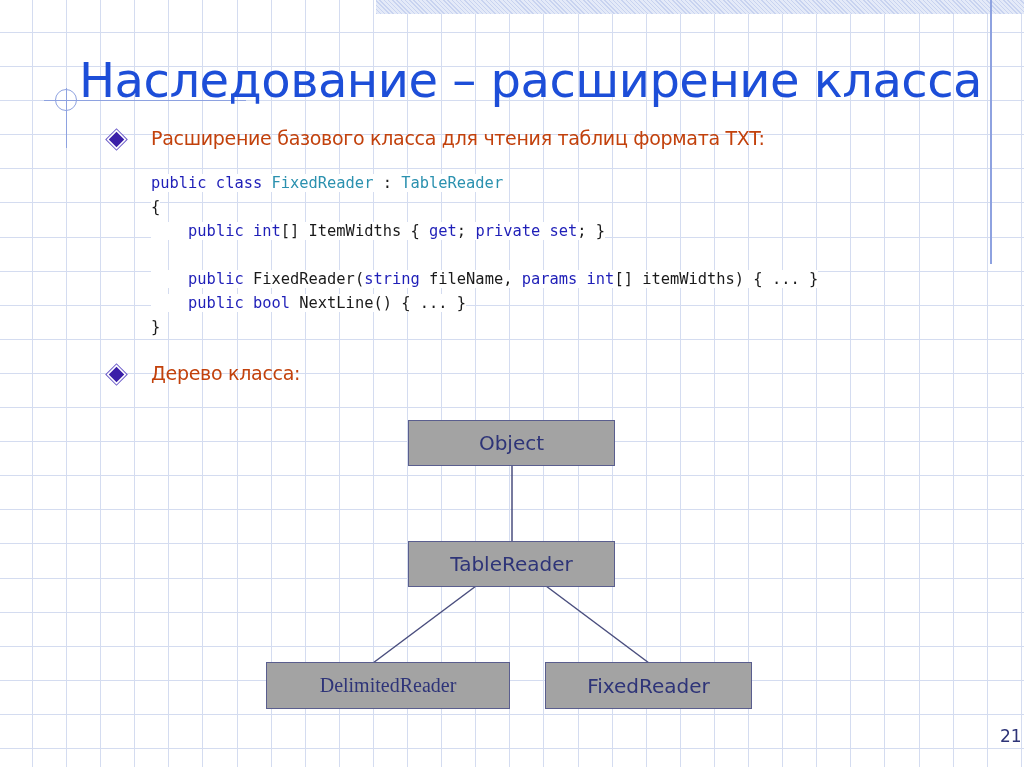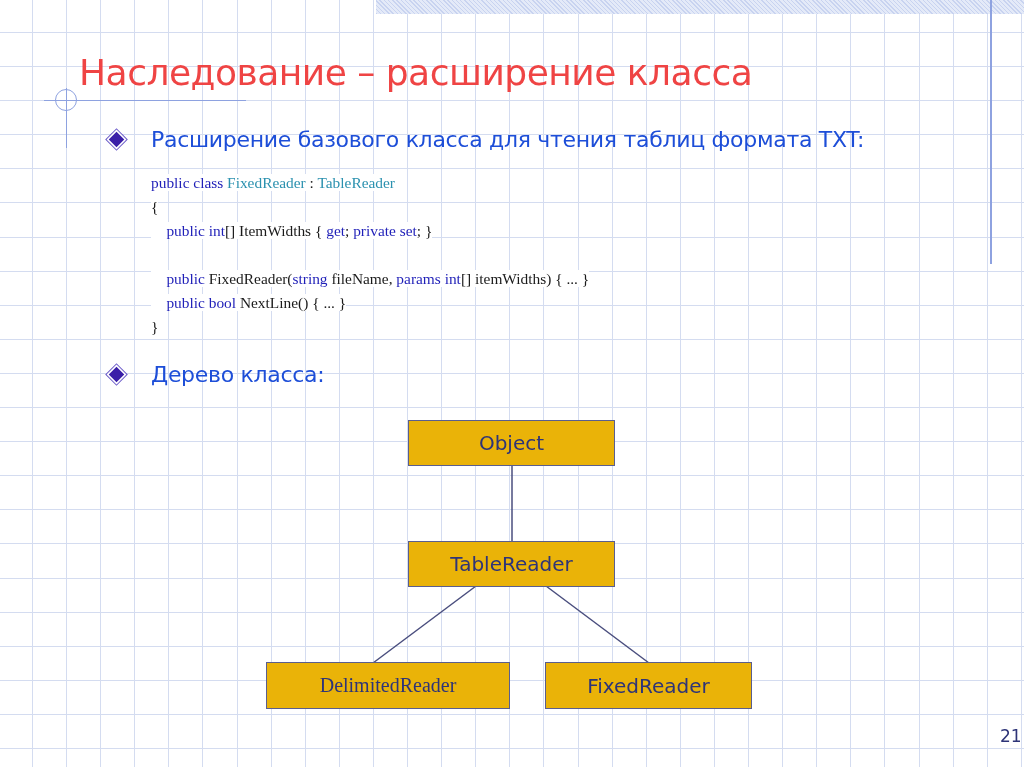--- a/index.html
+++ b/index.html
@@ -17,44 +17,44 @@
     background-image: repeating-linear-gradient(45deg, #c8d3f0 0 1px, transparent 1px 3px);
   }
   .right-vline { position: absolute; left: 990px; top: 0; width: 2px; height: 264px; background: #8ea2e0; }
   .title-hline { position: absolute; left: 44px; top: 100px; width: 202px; height: 1px; background: #8ea2e0; }
   .title-vline { position: absolute; left: 66px; top: 88px; width: 1px; height: 60px; background: #8ea2e0; }
   .title-circle {
     position: absolute; left: 55px; top: 89px; width: 22px; height: 22px;
     border: 1px solid #8ea2e0; border-radius: 50%; box-sizing: border-box;
   }
   .title {
-    position: absolute; left: 79px; top: 52px; font-size: 36px; color: #ef4444;
+    position: absolute; left: 79px; top: 52px; font-size: 48px; color: #1d4ed8;
     font-family: "DejaVu Sans", sans-serif; letter-spacing: -0.5px; white-space: nowrap;
   }
   .bullet {
-    position: absolute; font-size: 22px; color: #1d4ed8; white-space: nowrap;
+    position: absolute; font-size: 19px; color: #c2410c; white-space: nowrap;
     font-family: "DejaVu Sans", sans-serif; letter-spacing: -0.3px; text-align: center;
   }
   .bullet .mark {
     position: absolute; left: -40px; top: 7px; width: 11px; height: 11px;
     background: #3a1ea8; transform: rotate(45deg);
     box-shadow: 0 0 0 1.5px #ffffff, 0 0 0 2.5px #6a5ac8;
   }
   .code {
     position: absolute; left: 151px; top: 171px;
     font-family: "DejaVu Sans Mono", monospace; font-size: 15.4px; line-height: 24px;
     color: #1a1a1a; white-space: pre;
   }
   .code .line { display: block; height: 24px; }
-  .code .line span.seg { background: #ffffff; font-family: Liberation Serif, serif; }
+  .code .line span.seg { background: #ffffff; }
   .kw { color: #1f1fb8; }
   .type { color: #2b91af; }
   .node {
     position: absolute; box-sizing: border-box;
-    background: #eab308; border: 1.5px solid #5a5e8e;
+    background: #a3a3a3; border: 1.5px solid #5a5e8e;
     display: flex; align-items: center; justify-content: center;
     font-size: 20px; color: #2e3478; font-family: "DejaVu Sans", sans-serif;
   }
   svg.edges { position: absolute; left: 0; top: 0; }
   .page-num { position: absolute; left: 956px; top: 726px; font-size: 17px; color: #2e3478; margin-left: 44px; }
 </style>
 </head>
 <body>
 
 <div class="top-band"></div>

